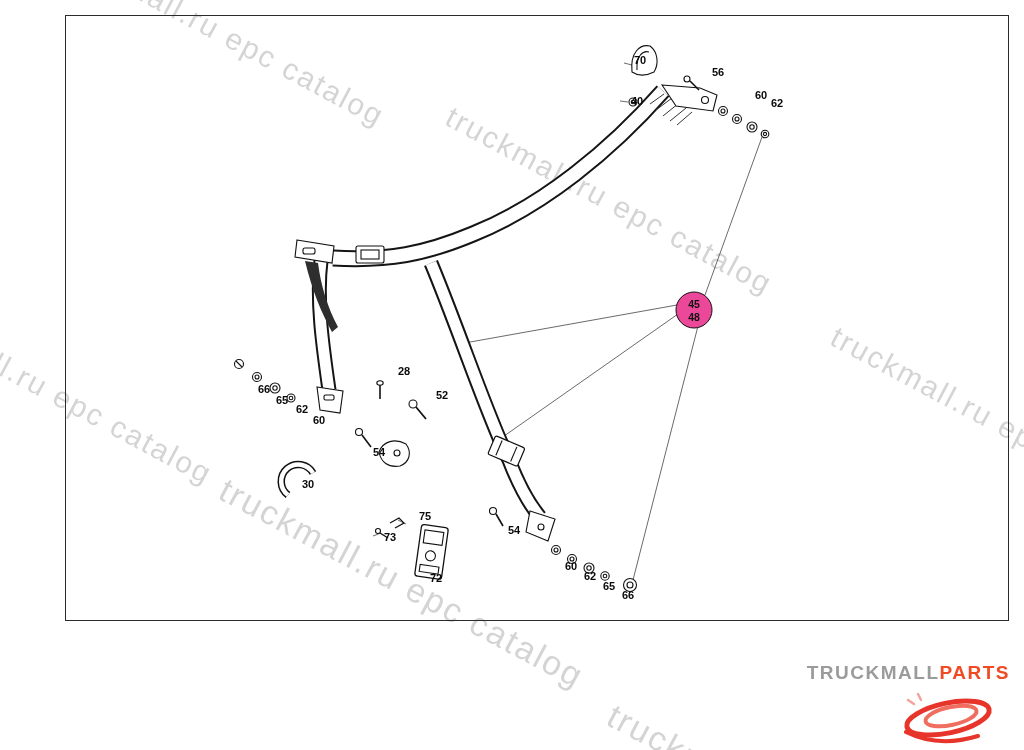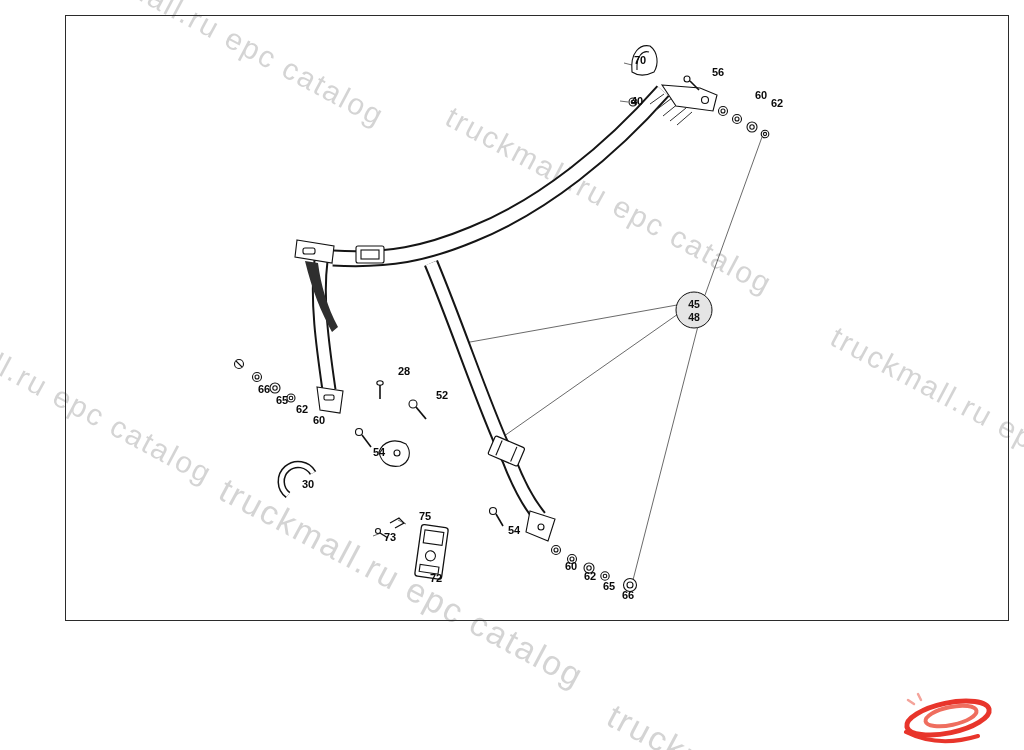--- a/index.html
+++ b/index.html
@@ -20,21 +20,21 @@
   .wm.big { font-size:34px; }
   .drawing { position:absolute; left:0; top:0; width:1024px; height:750px; }
   .callout-layer { position:absolute; left:0; top:0; width:1024px; height:724px;margin-left:24px; }
   .callout {
     position:absolute; transform:translate(-50%,-50%);
     font-size:11px; font-weight:bold; color:#0a0a0a; line-height:1;
   }
   .assembly-ref {
     position:absolute; left:694px; top:310px; width:37px; height:37px;
     transform:translate(-50%,-50%); border:1.4px solid #111; border-radius:50%;
-    background:#e5e5e5; display:flex; flex-direction:column; align-items:center;
+    background:#ec4899; display:flex; flex-direction:column; align-items:center;
     justify-content:center; line-height:1.15; font-size:10.5px; font-weight:bold;
   }
   .logo { position:absolute; right:14px; top:662px; text-align:right; }
   .logo-text { font-size:19px; font-weight:bold; letter-spacing:1.5px; white-space:nowrap; }
   .logo-gray { color:#9b9b9b; }
   .logo-red  { color:#f04b23; }
   .logo-swirl { position:absolute; right:16px; top:688px; }
 </style>
 </head>
 <body>
@@ -200,20 +200,25 @@
       <span class="callout" style="left: 566px; top: 576px;">62</span>
       <span class="callout" style="left: 585px; top: 586px;">65</span>
       <span class="callout" style="left: 604px; top: 595px;">66</span>
     </div>
 
   <div class="assembly-ref">
     <span>45</span>
     <span>48</span>
   </div>
 
+  <div class="logo">
+    <span class="logo-text">
+      <span class="logo-gray">TRUCKMALL</span><span class="logo-red">PARTS</span>
+    </span>
+  </div>
   <svg class="logo-swirl" width="120" height="62" viewBox="0 0 120 62">
     <g fill="none" stroke-linecap="round">
       <ellipse cx="60" cy="30" rx="42" ry="15" transform="rotate(-12 60 30)" stroke="#e8352b" stroke-width="5"></ellipse>
       <ellipse cx="63" cy="28" rx="26" ry="9" transform="rotate(-12 63 28)" stroke="#ef6e5f" stroke-width="4"></ellipse>
       <path d="M 18 44 Q 50 60 90 48" stroke="#e8352b" stroke-width="4"></path>
       <path d="M 20 12 l 6 4 M 30 6 l 3 6" stroke="#f4a39a" stroke-width="2.5"></path>
     </g>
   </svg>
 
 </div>

